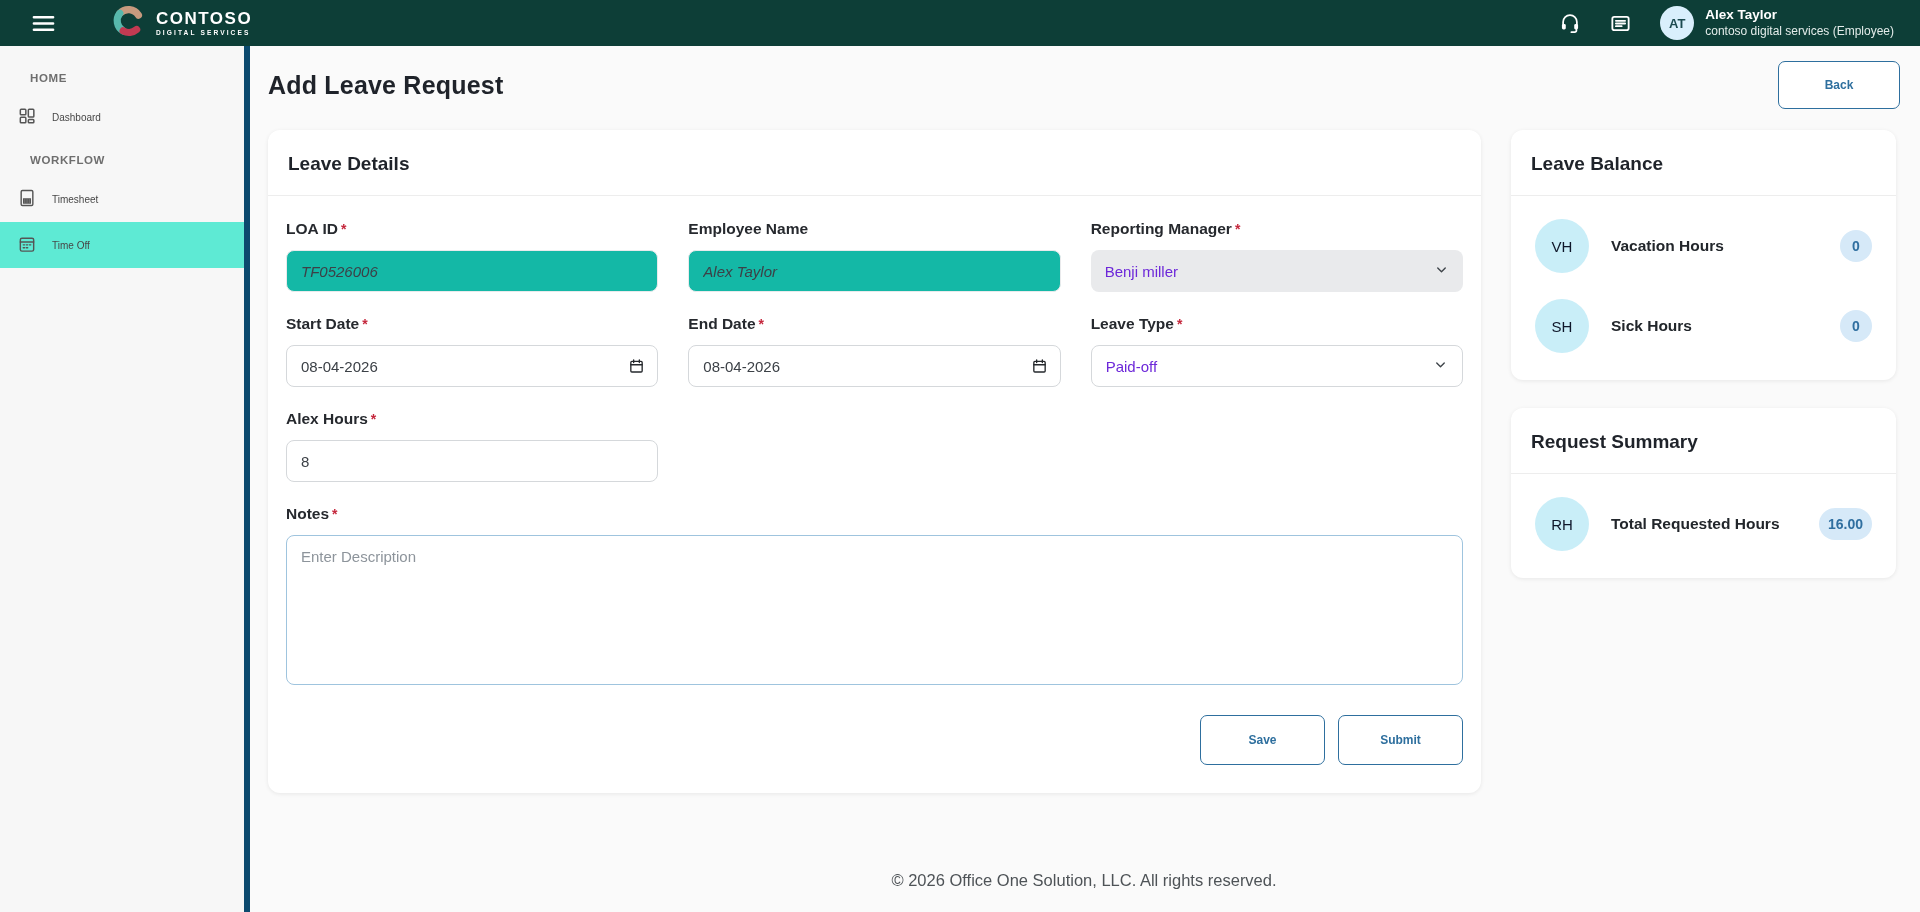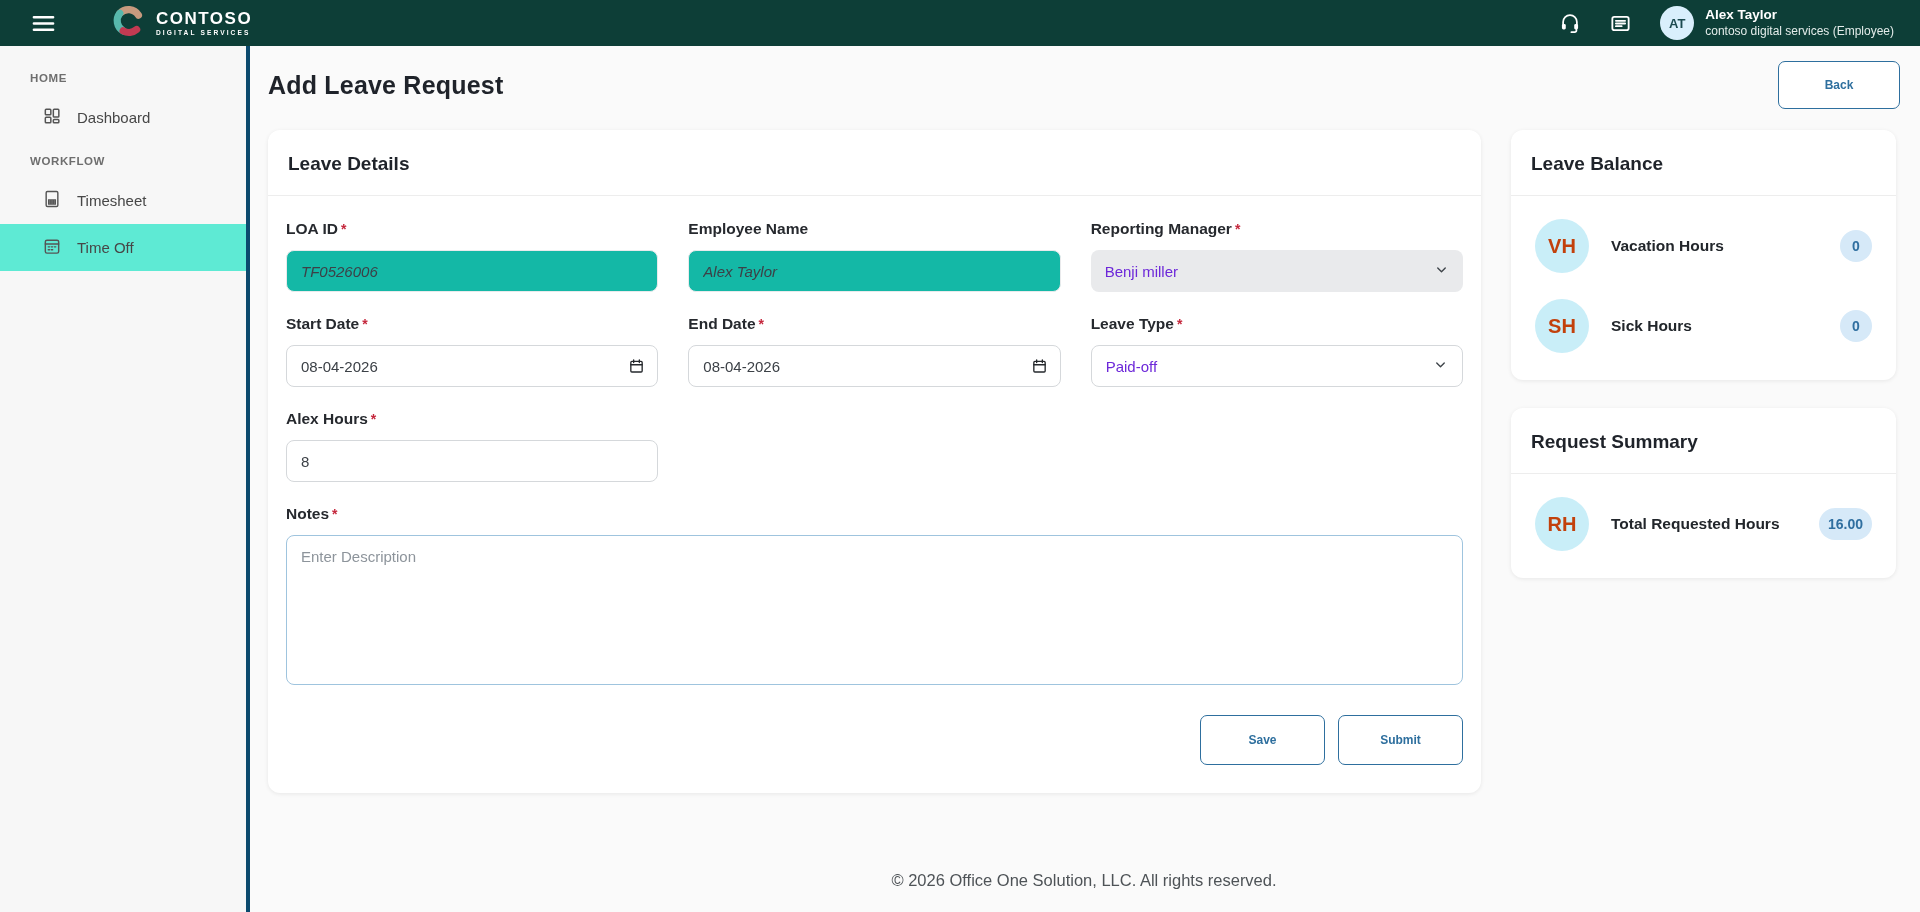--- a/index.html
+++ b/index.html
@@ -18,23 +18,23 @@
   .user-chip { display:flex; align-items:center; gap:11px; cursor:pointer; }
   .avatar { width:34px; height:34px; border-radius:50%; background:#d9effc; color:#1c4a50; font-size:13px; font-weight:700; display:flex; align-items:center; justify-content:center; }
   .user-meta { display:flex; flex-direction:column; line-height:1.25; }
   .user-name { color:#fff; font-size:13.5px; font-weight:700; }
   .user-sub { color:#e3ecea; font-size:12px; }
 
   
   .app-body { flex:1; display:flex; min-height:0; }
 
   
-  .sidebar { width:250px; background:#f7f7f7; border-right:4px solid #0c4a6e; padding-top:12px; flex:0 0 250px; }
+  .sidebar { width:250px; background:#f7f7f7; border-right:6px solid #0c4a6e; padding-top:12px; flex:0 0 250px; }
   .side-label { padding:14px 30px 10px; font-size:11.5px; font-weight:700; color:#6e6e6e; letter-spacing:.6px; }
-  .side-item { display:flex; align-items:center; gap:15px; padding:12px 42px; font-size:15px; color:#474747; cursor:pointer; }
+  .side-item { display:flex; align-items:center; gap:15px; padding:12px 17px; font-size:10px; color:#474747; cursor:pointer; }
   .side-item.active { background:#5eead4; }
   .side-item svg { flex:0 0 auto; }
 
   
   .main { flex:1; display:flex; flex-direction:column; padding:0 20px 0 18px; min-width:0; }
   .title-row { display:flex; justify-content:space-between; align-items:center; margin-top:15px; }
   .page-title { font-size:25px; font-weight:700; color:#1f232a; letter-spacing:.2px; }
   .btn { background:#fff; border:1.6px solid #2e6f9e; color:#2e6f9e; border-radius:7px; font-size:12px; font-weight:600; font-family:inherit; cursor:pointer; }
   .btn-back { width:122px; height:48px; }
 
@@ -58,21 +58,21 @@
   .notes-field { grid-column:1 / -1; margin-bottom:0; }
   .textarea { width:100%; height:150px; border:1.5px solid #9fc4de; border-radius:8px; padding:12px 14px; font-size:15px; color:#3c4147; font-family:inherit; resize:none; outline:none; }
   .textarea::placeholder { color:#8d949b; }
   .actions-row { display:flex; justify-content:flex-end; gap:13px; padding:26px 18px 28px; }
   .btn-action { width:125px; height:50px; }
 
   
   .right-col { width:385px; display:flex; flex-direction:column; gap:28px; flex:0 0 385px; }
   .stat-rows { padding:10px 0 14px; }
   .stat-row { display:flex; align-items:center; padding:13px 24px; }
-  .stat-avatar { width:54px; height:54px; border-radius:50%; background:#c9eef8; color:#c2410c; font-size:20px; font-weight:700; display:flex; align-items:center; justify-content:center; flex:0 0 54px; }
+  .stat-avatar { width:54px; height:54px; border-radius:50%; background:#c9eef8; color:#0f172a; font-size:15px; font-weight:400; display:flex; align-items:center; justify-content:center; flex:0 0 54px; }
   .stat-label { margin-left:22px; font-size:15.5px; font-weight:600; color:#22262b; }
   .stat-badge { margin-left:auto; min-width:32px; height:32px; border-radius:16px; background:#d6e9f8; color:#2f6fa0; font-size:14px; font-weight:700; display:flex; align-items:center; justify-content:center; padding:0 9px; }
 
   
   .footer { margin-top:auto; text-align:center; padding:18px 0 22px; font-size:16.5px; color:#4e5357; }
 </style>
 </head>
 <body>
 
 <div class="header">

